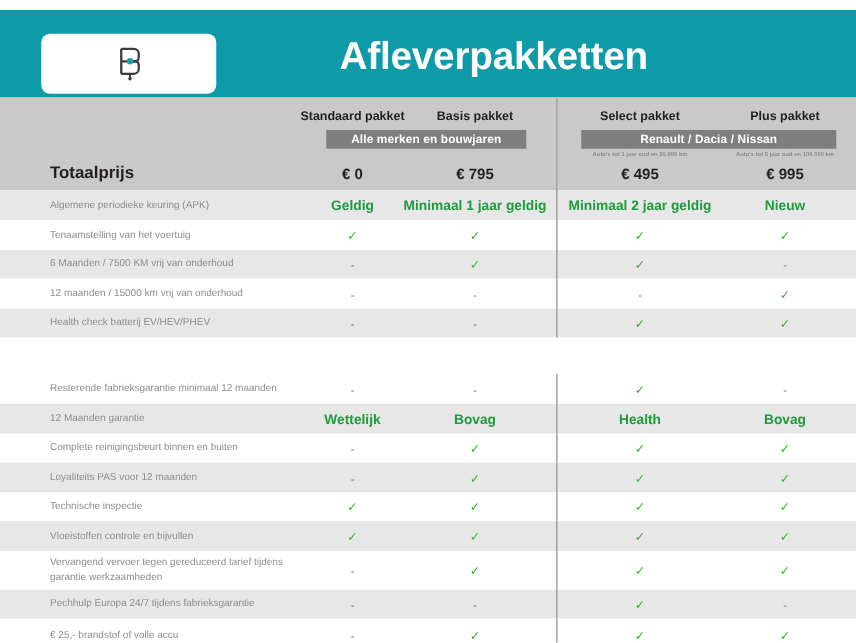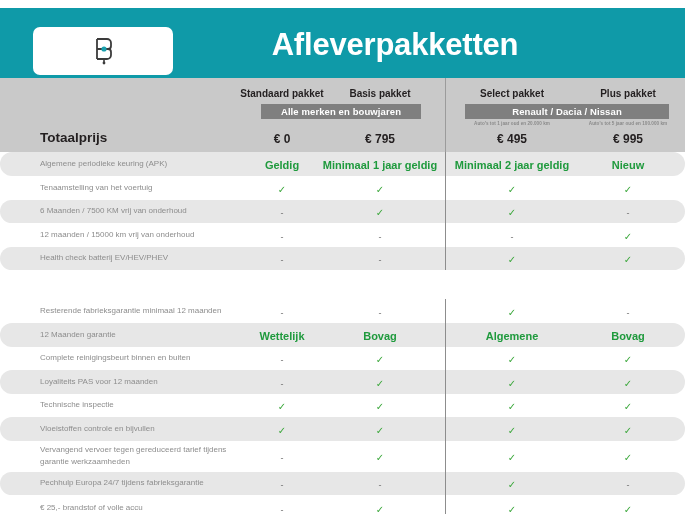--- a/index.html
+++ b/index.html
@@ -73,21 +73,21 @@
     position:absolute;left:445px;top:78px;width:1px;height:74px;
     background:#9b9b9b;
   }
 
   
   .table{position:absolute;left:0;top:152px;width:685px;}
   .row{
     position:relative;width:685px;box-sizing:border-box;
     display:block;
   }
-  .row.alt{background:#e7e7e7;border-radius:12px;}
+  .row.alt{background:#e7e7e7;}
   .row.plain{background:#ffffff;}
   .row .feat{
     position:absolute;left:40px;top:50%;transform:translateY(-50%);
     font-size:8px;color:#8d8d8d;line-height:1.5;
     width:215px;
   }
   .cell{
     position:absolute;top:50%;transform:translate(-50%,-50%);
     text-align:center;white-space:nowrap;
   }
@@ -195,21 +195,21 @@
         <div class="cell c0"><span class="val-dash">-</span></div>
         <div class="cell c1"><span class="val-dash">-</span></div>
         <div class="cell c2"><span class="val-check">✓</span></div>
         <div class="cell c3"><span class="val-dash">-</span></div>
         <div class="rowdiv"></div>
       </div>
       <div class="row alt" style="height: 24px;">
         <div class="feat">12 Maanden  garantie</div>
         <div class="cell c0"><span class="val-text">Wettelijk</span></div>
         <div class="cell c1"><span class="val-text">Bovag</span></div>
-        <div class="cell c2"><span class="val-text">Algemene</span></div>
+        <div class="cell c2"><span class="val-text">Health</span></div>
         <div class="cell c3"><span class="val-text">Bovag</span></div>
         <div class="rowdiv"></div>
       </div>
       <div class="row plain" style="height: 23.5px;">
         <div class="feat">Complete reinigingsbeurt binnen en buiten</div>
         <div class="cell c0"><span class="val-dash">-</span></div>
         <div class="cell c1"><span class="val-check">✓</span></div>
         <div class="cell c2"><span class="val-check">✓</span></div>
         <div class="cell c3"><span class="val-check">✓</span></div>
         <div class="rowdiv"></div>

